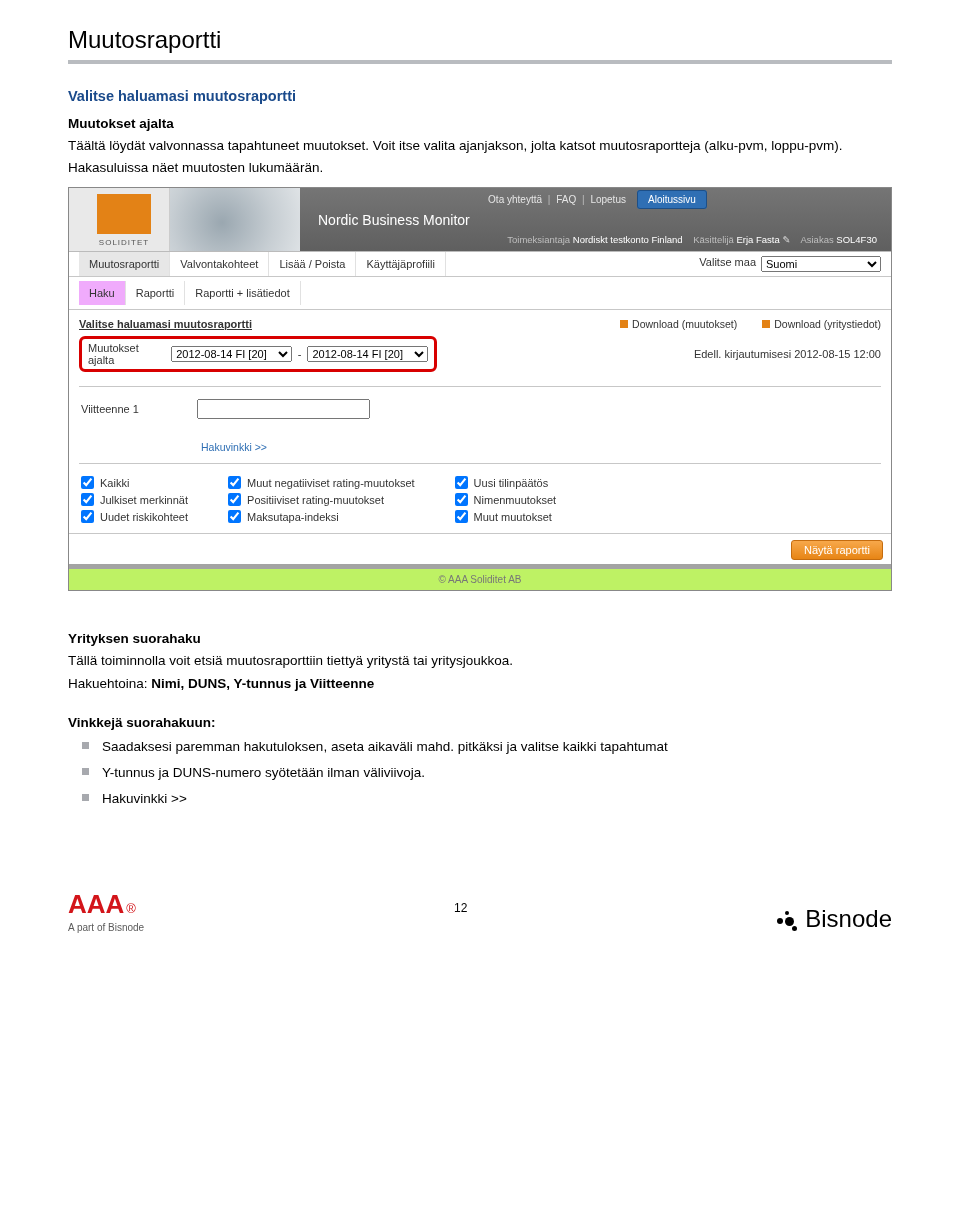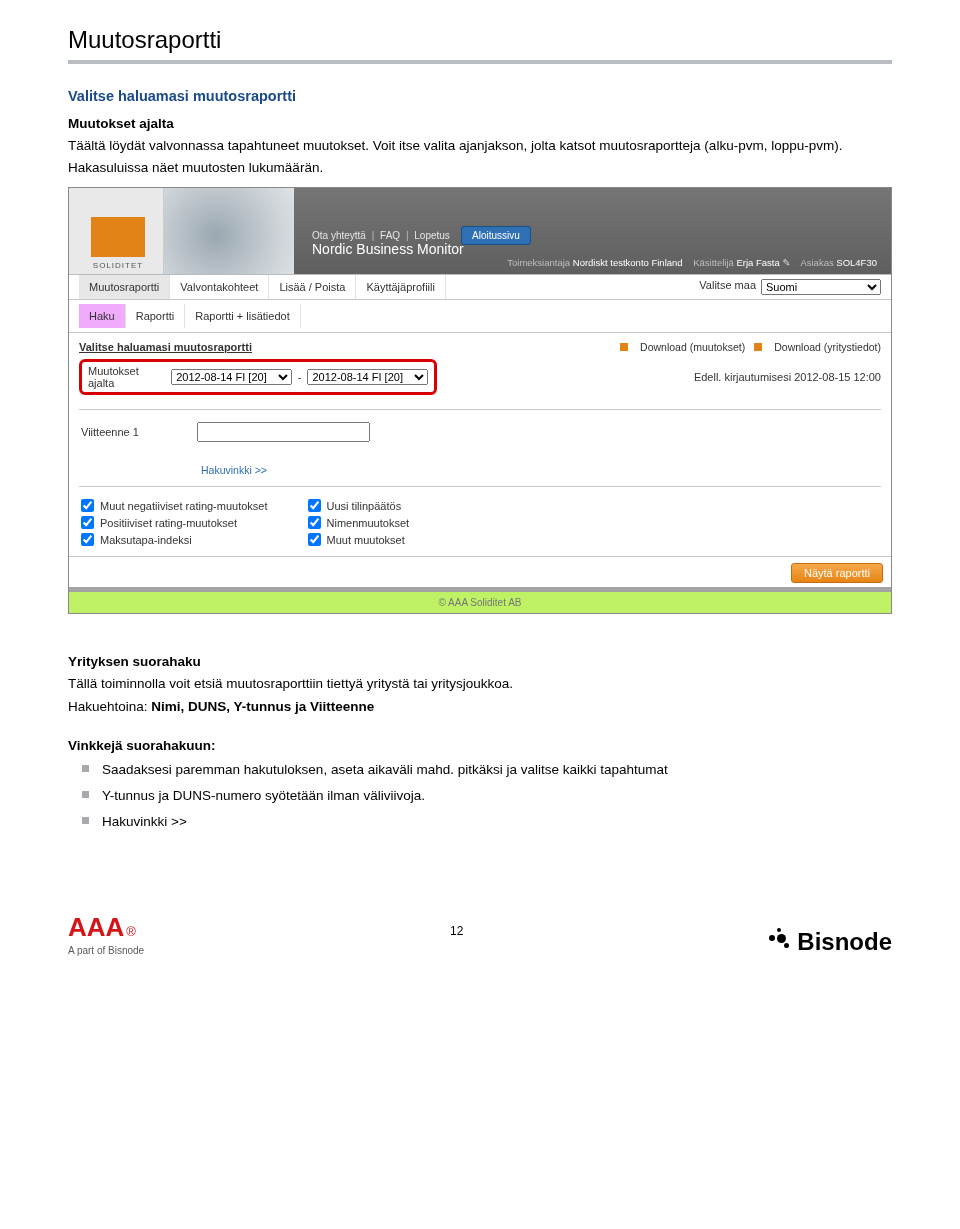--- a/index.html
+++ b/index.html
@@ -55,37 +55,37 @@
   .shot-header {
     display: flex;
     align-items: stretch;
     background: linear-gradient(#f5f5f5,#e9e9e9);
     border-bottom: 1px solid #bbb;
   }
   .logo-block {
     background: #e9e9e9;
     width: 90px;
     display: flex; flex-direction: column; align-items: center; justify-content: flex-end;
-    padding: 6px 0 4px 4px;
+    padding: 6px 0 4px 10px;
     border-right: 1px solid #ccc;
   }
   .logo-box { width: 54px; height: 40px; background: #e38216; margin-bottom: 4px; }
   .logo-txt { font-size: 8px; letter-spacing: 1px; color: #555; }
   .eye-area {
     flex: 0 0 130px;
     background: radial-gradient(circle at 40% 55%, #9aa7b0 0%, #c7ced3 60%, #dfe3e6 100%);
   }
   .hdr-right {
     flex: 1;
     background: linear-gradient(#757575,#5f5f5f);
     color: #f2f2f2;
     padding: 6px 14px 6px 18px;
     display: flex; flex-direction: column; justify-content: space-between;
   }
-  .hdr-toprow { display: flex; justify-content: flex-start; align-items: center; font-size: 10px; margin-top: 36px; }
+  .hdr-toprow { display: flex; justify-content: center; align-items: center; font-size: 10px; }
   .hdr-links { color: #e6e6e6; }
   .hdr-links .sep { color: #bcbcbc; margin: 0 3px; }
   .hdr-btn {
     background: #2f6fb4; color: #fff; font-size: 10px;
     padding: 3px 10px; border-radius: 3px; border: 1px solid #1d4f87;
   }
   .hdr-title { font-size: 14px; color: #fff; }
   .hdr-meta { font-size: 9.5px; color: #d9d9d9; text-align: right; }
   .hdr-meta .lbl { color: #bfbfbf; }
   .hdr-meta .val { color: #fff; }
@@ -103,21 +103,21 @@
   .nav-tab.active { background: #e7e7e7; }
   .nav-right { display: flex; gap: 5px; font-size: 11px; }
   .nav-right select { font-size: 11px; width: 120px; }
 
   .subnav { display: flex; padding: 4px 10px; border-bottom: 1px solid #c7c7c7; }
   .subnav .nav-tab { background: #fff; }
   .subnav .nav-tab.highlight { background: #f0abfc; }
 
   .panel { padding: 8px 10px; }
   .row-between { display: flex; justify-content: space-between; align-items: center; }
-  .dl-link { display: inline-flex; align-items: center; gap: 12px; font-size: 10.5px; color: #333; margin-left: 6px; text-align: center; }
+  .dl-link { display: inline-flex; align-items: center; gap: 4px; font-size: 10.5px; color: #333; margin-left: 22px; text-align: center; }
   .orange-sq { width: 8px; height: 8px; background: #e38216; display: inline-block; }
 
   .red-row {
     display: flex; align-items: center; gap: 6px;
     border: 3px solid #d80000; border-radius: 6px;
     padding: 3px 6px; margin: 6px 0;
     width: 340px;
   }
   .red-row label { font-size: 11px; }
   .red-row select { font-size: 11px; width: 125px; }
@@ -146,21 +146,21 @@
   
   .page-footer {
     display: flex; justify-content: space-between; align-items: flex-end;
     margin-top: 80px;
   }
   .aaa { display: flex; flex-direction: column; align-items: flex-start; }
   .aaa-logo { display: flex; align-items: baseline; gap: 2px; font-weight: bold; font-size: 26px; color: #d3151a; }
   .aaa-reg { font-size: 13px; color: #d3151a; font-weight: normal; }
   .aaa-sub { font-size: 10px; color: #5a5a5a; margin-top: 2px; }
   .pagenum { font-size: 12px; color: #000; position: relative; top: -18px; }
-  .bisnode { display: flex; align-items: flex-start; gap: 6px; font-size: 24px; font-weight: 700; }
+  .bisnode { display: flex; align-items: flex-end; gap: 6px; font-size: 24px; font-weight: 400; }
   .bis-dots { width: 22px; height: 22px; position: relative; }
   .bis-dots span { position: absolute; border-radius: 50%; background: #000; }
   .d1 { width:4px;height:4px;left:8px;top:0; }
   .d2 { width:6px;height:6px;left:0;top:7px; }
   .d3 { width:9px;height:9px;left:8px;top:6px; }
   .d4 { width:5px;height:5px;left:15px;top:15px; }
 </style>
 </head>
 <body>
 
@@ -263,20 +263,34 @@
         <div class="hakulink">Hakuvinkki &gt;&gt;</div>
       </div>
     </div>
 
     <div class="divider"></div>
 
     <div class="chk-grid">
       <div class="chk-col">
         <label class="chk">
             <input type="checkbox" checked="" style="">
+            <span>Kaikki</span>
+          </label>
+        <label class="chk">
+            <input type="checkbox" checked="" style="">
+            <span>Julkiset merkinnät</span>
+          </label>
+        <label class="chk">
+            <input type="checkbox" checked="" style="">
+            <span>Uudet riskikohteet</span>
+          </label>
+      </div>
+      <div class="chk-col">
+        <label class="chk">
+            <input type="checkbox" checked="" style="">
             <span>Muut negatiiviset rating-muutokset</span>
           </label>
         <label class="chk">
             <input type="checkbox" checked="" style="">
             <span>Positiiviset rating-muutokset</span>
           </label>
         <label class="chk">
             <input type="checkbox" checked="" style="">
             <span>Maksutapa-indeksi</span>
           </label>

